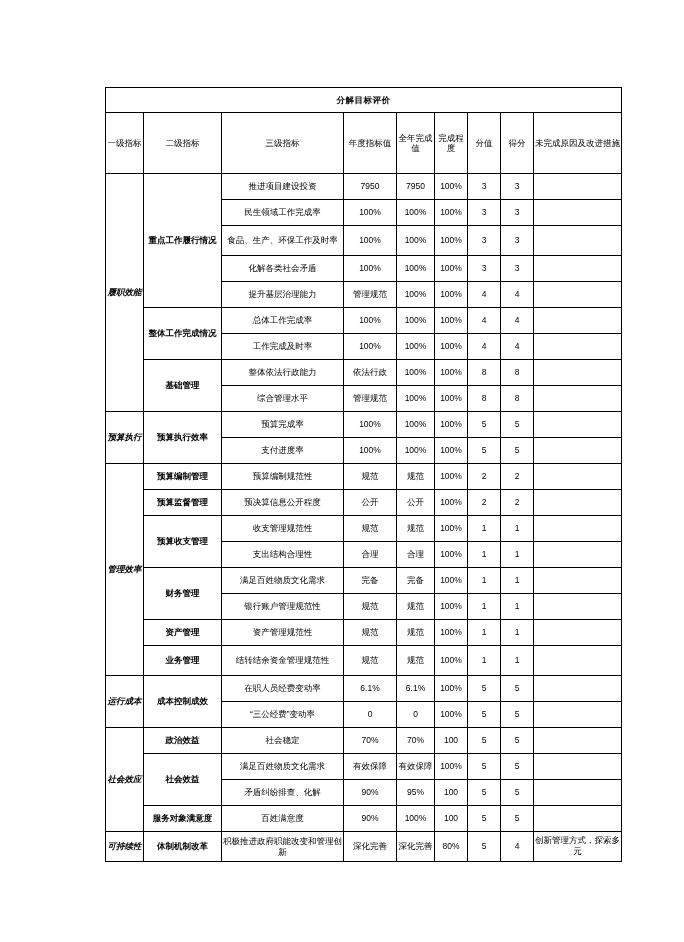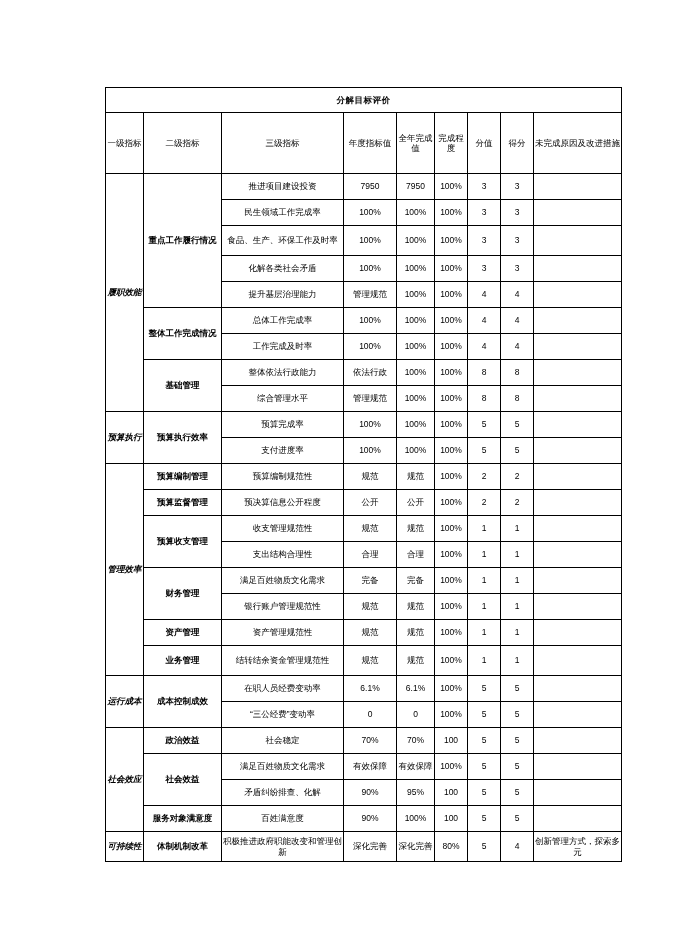--- a/index.html
+++ b/index.html
@@ -96,20 +96,21 @@
   }
   .clip-tall {
     max-height: 30px;
     overflow: hidden;
     display: block;
   }
   .clip-note {
     max-height: 30px;
     overflow: hidden;
     display: block;
+    font-family: Liberation Mono, monospace;
   }
 </style>
 </head>
 <body>
 
 <div id="sheet">
   <table class="eval">
     <colgroup>
       <col class="c-l1">
         <col class="c-l2">

